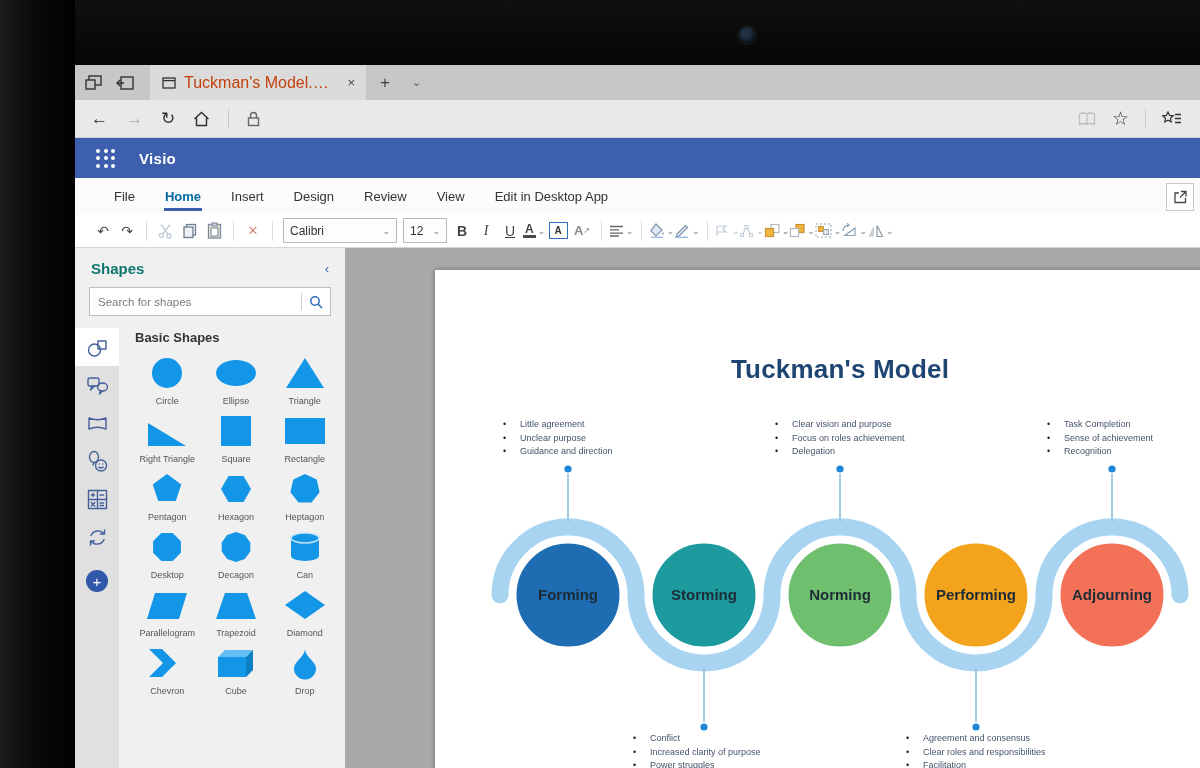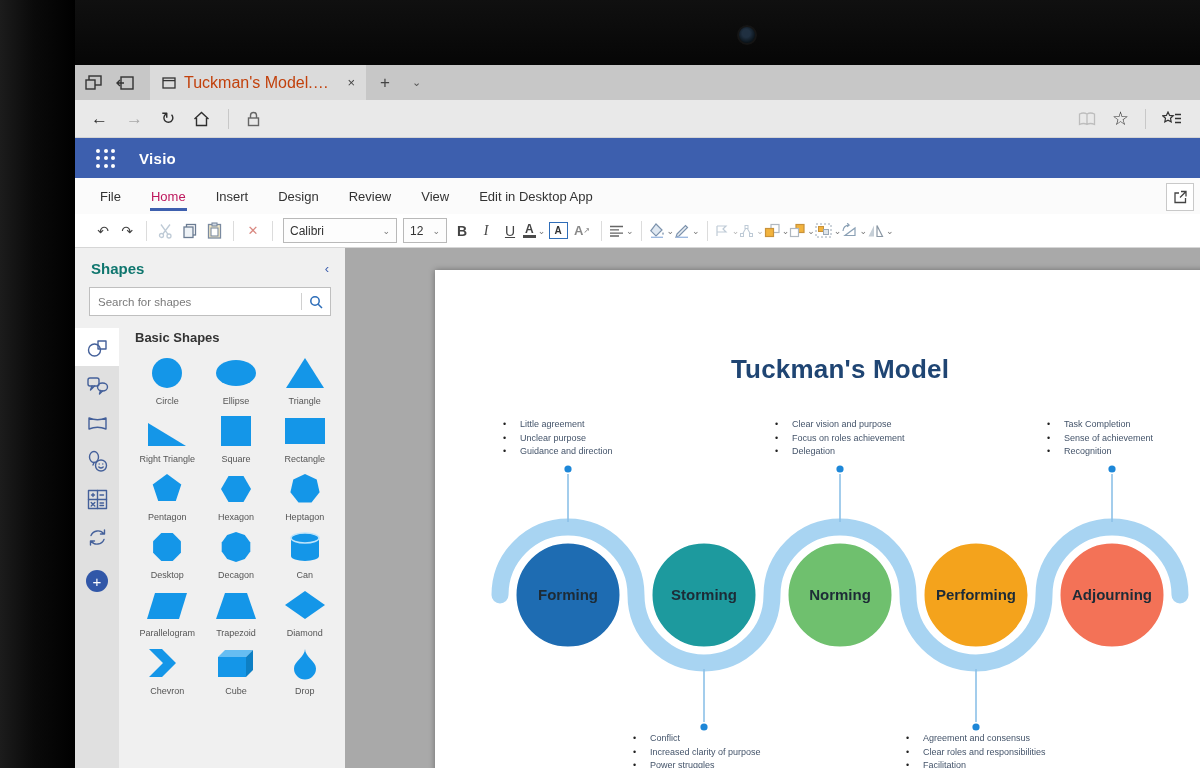--- a/index.html
+++ b/index.html
@@ -28,23 +28,23 @@
   .nav-right{margin-left:auto;display:flex;align-items:center;gap:16px;padding-right:18px;}
 
   .appbar{position:absolute;left:0;top:73px;width:100%;height:40px;background:#3d5fae;display:flex;align-items:center;color:#fff;}
   .waffle{display:grid;grid-template-columns:repeat(3,4px);grid-gap:3.5px;margin:0 0 0 15px;padding:6px;}
   .waffle i{width:4px;height:4px;border-radius:50%;background:#fff;}
   .app-name{font-size:15px;font-weight:700;letter-spacing:.3px;margin-left:18px;}
   .doc-status{position:absolute;left:0;right:0;text-align:center;font-size:13px;color:#fff;pointer-events:none;}
   .doc-status .sep{margin:0 6px;opacity:.9;}
   .doc-status .chev2{font-size:10px;margin-left:5px;}
 
-  .menubar{position:absolute;left:0;top:113px;width:100%;height:36px;background:#fbfbfb;display:flex;align-items:center;padding-left:10px;box-sizing:border-box;}
+  .menubar{position:absolute;left:0;top:113px;width:100%;height:36px;background:#fbfbfb;display:flex;align-items:center;padding-left:24px;box-sizing:border-box;}
   .menu-item{font-size:13px;color:#333;padding:0 15px;height:100%;display:flex;align-items:center;position:relative;}
-  .menu-item.active{font-weight:400;color:#be185d;}
+  .menu-item.active{font-weight:700;color:#0369a1;}
   .menu-item.active::after{content:"";position:absolute;left:14px;right:14px;bottom:3px;height:3px;background:#3d5fae;}
   .share-btn{position:absolute;right:6px;top:5px;width:26px;height:26px;border:1px solid #c9c9c9;background:#fff;display:flex;align-items:center;justify-content:center;}
 
   .fmtbar{position:absolute;left:0;top:149px;width:100%;height:34px;background:#fff;border-bottom:1px solid #d6d6d6;box-sizing:border-box;display:flex;align-items:center;padding-left:16px;}
   .fbtn{display:flex;align-items:center;justify-content:center;min-width:24px;height:26px;color:#444;font-size:14px;}
   .fbtn svg{display:block;}
   .vdiv{width:1px;height:20px;background:#dcdcdc;margin:0 7px;}
   .chev{font-size:9px;color:#777;margin-left:2px;}
   .selbox{display:flex;align-items:center;justify-content:space-between;border:1px solid #b9b9b9;background:#fdfdfd;height:23px;font-size:12px;color:#333;padding:0 6px;margin:0 3px;}
   .selbox .chev{margin-left:8px;}

